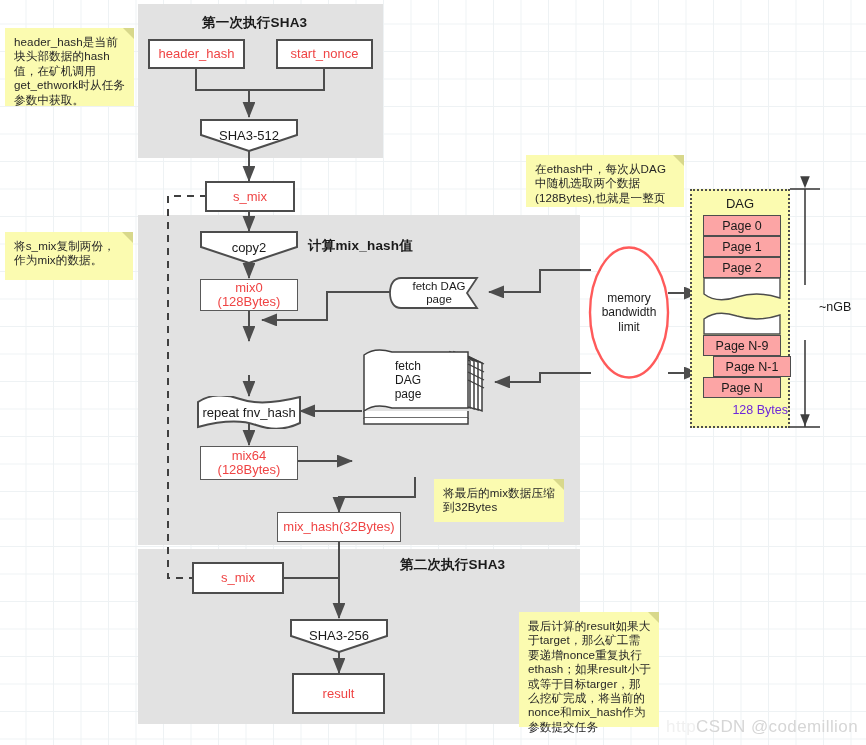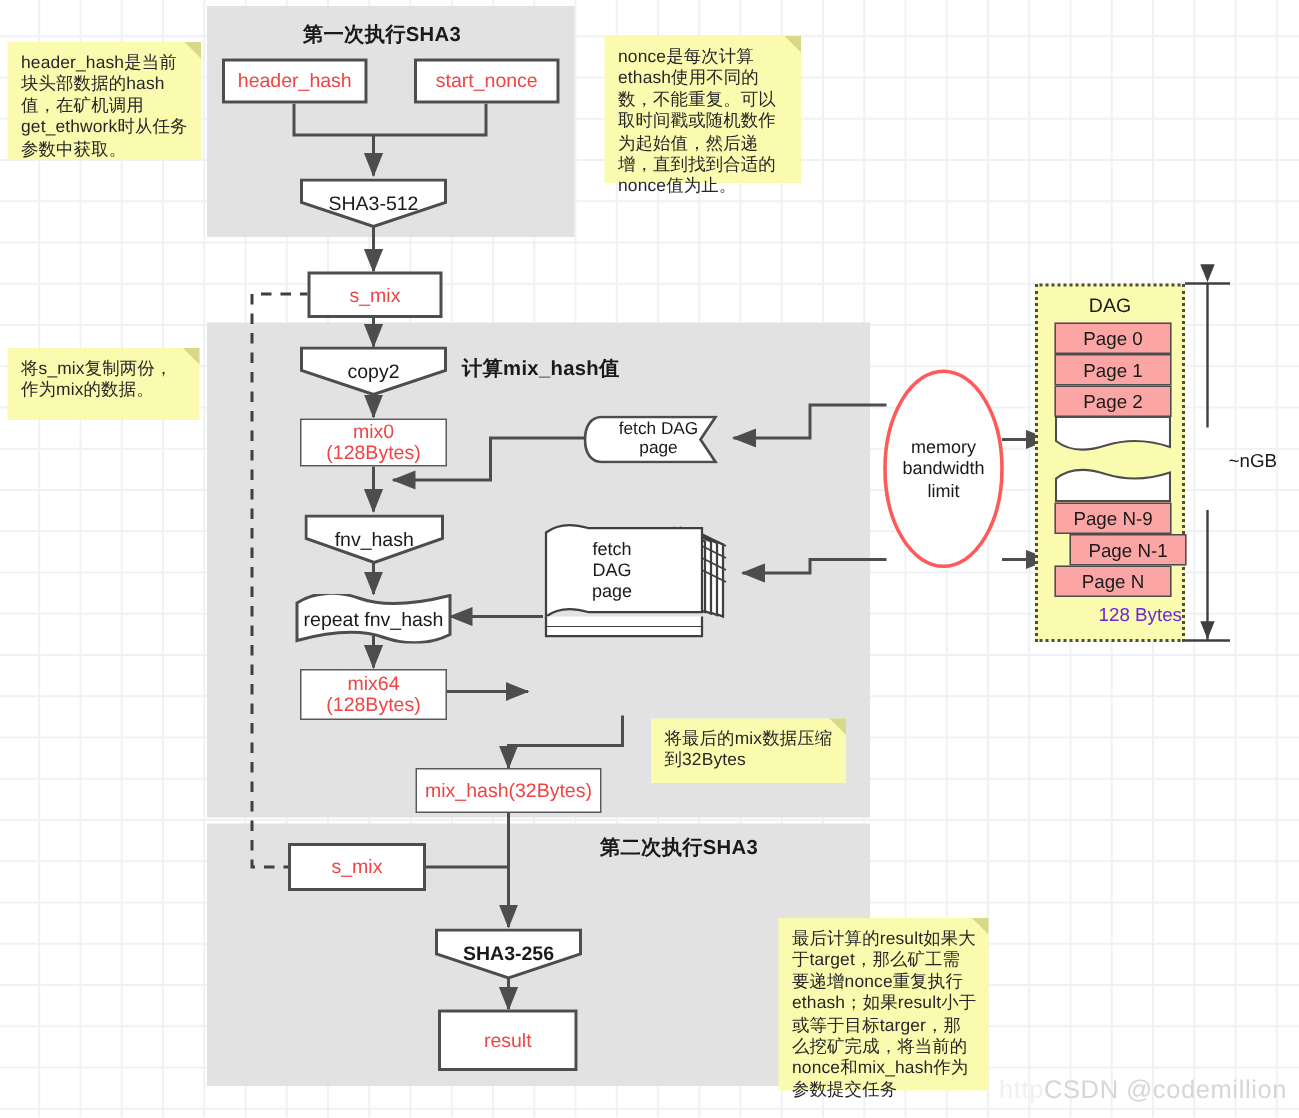--- a/index.html
+++ b/index.html
@@ -204,26 +204,20 @@
   <div class="svgnode" style="left:200px;top:231px;width:98px;height:33px;">
     <svg width="98" height="33" viewBox="0 0 98 33">
       <path d="M1,1 H97 V16 L49,32 L1,16 Z" fill="#ffffff" stroke="#4d4d4d" stroke-width="2"></path>
     </svg>
     <div class="lbl" style="padding-bottom:8px;">copy2</div>
   </div>
 
   <div class="node rect-thin" style="left:200px;top:279px;width:98px;height:32px;">mix0
 (128Bytes)</div>
 
-  <div class="svgnode" style="left:203px;top:343px;width:93px;height:33px;">
-    <svg width="93" height="33" viewBox="0 0 93 33">
-      <path d="M1,1 H92 V16 L46.5,32 L1,16 Z" fill="#ffffff" stroke="#4d4d4d" stroke-width="2"></path>
-    </svg>
-    <div class="lbl" style="padding-bottom:8px;">fnv_hash</div>
-  </div>
 
   <div class="svgnode" style="left:196px;top:396px;width:106px;height:33px;">
     <svg width="106" height="33" viewBox="0 0 106 33">
       <path d="M2,6 C14,-2 30,-2 44,3 C58,8 76,8 104,1 L104,27
                C90,34 74,34 60,29 C46,24 28,24 2,31 Z" fill="#ffffff" stroke="#4d4d4d" stroke-width="2"></path>
     </svg>
     <div class="lbl">repeat fnv_hash</div>
   </div>
 
   <div class="node rect-thin" style="left:200px;top:446px;width:98px;height:34px;">mix64
@@ -271,21 +265,21 @@
 bandwidth
 limit</div>
   </div>
 
   <div class="node rect" style="left:192px;top:562px;width:92px;height:32px;">s_mix</div>
 
   <div class="svgnode" style="left:290px;top:619px;width:98px;height:34px;">
     <svg width="98" height="34" viewBox="0 0 98 34">
       <path d="M1,1 H97 V17 L49,33 L1,17 Z" fill="#ffffff" stroke="#4d4d4d" stroke-width="2"></path>
     </svg>
-    <div class="lbl" style="padding-bottom:9px;font-weight:bold;">SHA3-256</div>
+    <div class="lbl" style="padding-bottom:9px;">SHA3-256</div>
   </div>
 
   <div class="node rect" style="left:292px;top:673px;width:93px;height:41px;">result</div>
 
   <div id="dag-group" style="left:690px;top:189px;width:100px;height:239px;">
     <div class="dag-title" style="left:0;top:5px;">DAG</div>
 
     <div class="dagpage" style="left:11px;top:24px;width:78px;height:21px;">Page 0</div>
     <div class="dagpage" style="left:11px;top:45px;width:78px;height:21px;">Page 1</div>
     <div class="dagpage" style="left:11px;top:66px;width:78px;height:21px;">Page 2</div>
@@ -305,22 +299,22 @@
     <div class="dagpage" style="left:11px;top:144px;width:78px;height:21px;">Page N-9</div>
     <div class="dagpage" style="left:21px;top:165px;width:78px;height:21px;">Page N-1</div>
     <div class="dagpage" style="left:11px;top:186px;width:78px;height:21px;">Page N</div>
 
     <div class="bytes-lbl" style="left:0;top:212px;">128 Bytes</div>
   </div>
 
   <div class="ngb-lbl" style="left:819px;top:300px;">~nGB</div>
 
   <div class="note" style="left:5px;top:28px;width:129px;height:78px;">header_hash是当前块头部数据的hash值，在矿机调用get_ethwork时从任务参数中获取。<span class="fold"></span></div>
-  <div class="note" style="left:403px;top:24px;width:131px;height:98px;">nonce是每次计算ethash使用不同的数，不能重复。可以取时间戳或随机数作为起始值，然后递增，直到找到合适的nonce值为止。<span class="fold"></span></div>
   <div class="note" style="left:5px;top:232px;width:128px;height:48px;">将s_mix复制两份，作为mix的数据。<span class="fold"></span></div>
+  <div class="note" style="left:526px;top:155px;width:158px;height:52px;">在ethash中，每次从DAG中随机选取两个数据(128Bytes),也就是一整页<span class="fold"></span></div>
   <div class="note" style="left:434px;top:479px;width:130px;height:43px;">将最后的mix数据压缩到32Bytes<span class="fold"></span></div>
   <div class="note" style="left:519px;top:612px;width:140px;height:115px;">最后计算的result如果大于target，那么矿工需要递增nonce重复执行ethash；如果result小于或等于目标targer，那么挖矿完成，将当前的nonce和mix_hash作为参数提交任务<span class="fold"></span></div>
 
   <div id="watermark">
     <span class="http">http</span><span>CSDN @codemillion</span>
   </div>
 
 </div>
 
 </body></html>

